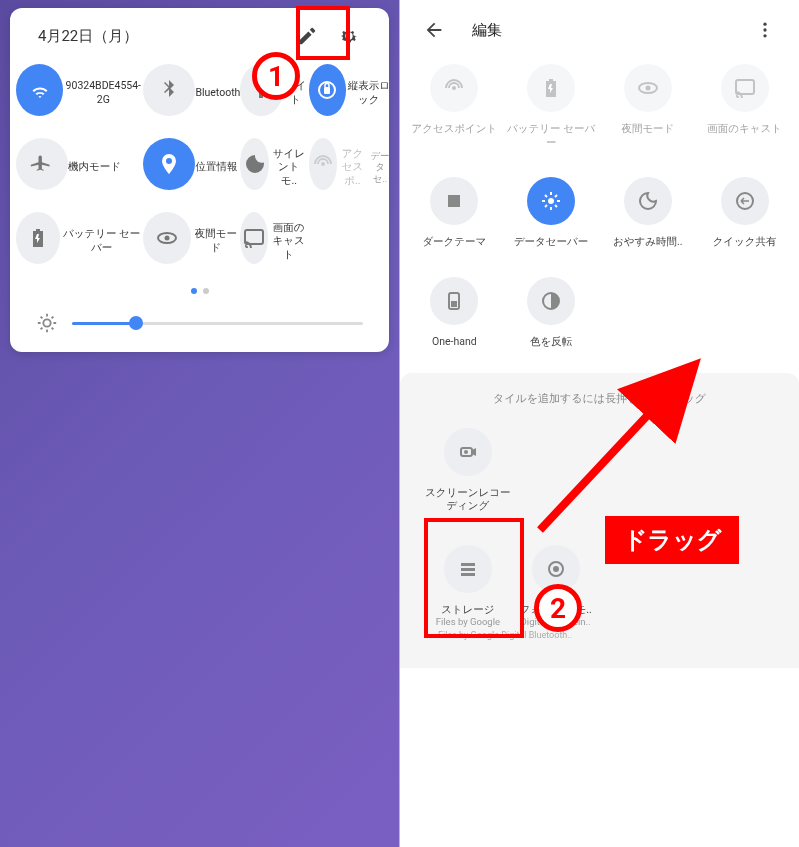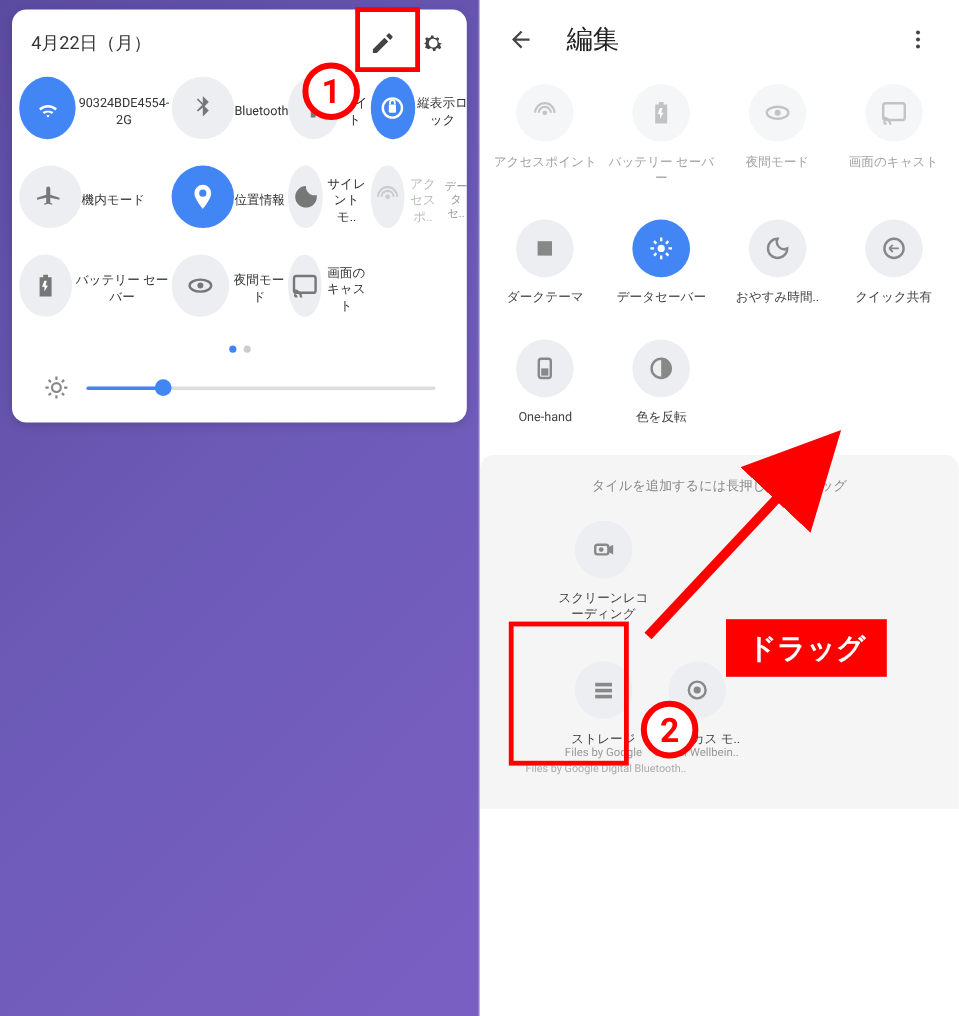--- a/index.html
+++ b/index.html
@@ -3,21 +3,21 @@
 <meta charset="utf-8">
 <style>
 * { margin: 0; padding: 0; box-sizing: border-box; }
 body { font-family: -apple-system, "Roboto", sans-serif; background: #fff; width: 799px; height: 847px; display: flex; }
 .panel { width: 399px; height: 847px; background: linear-gradient(135deg, #5b4ba0 0%, #6d5bb8 50%, #7a5fc2 100%); position: relative; }
 .panel-right { width: 400px; background: #fff; }
 .divider { width: 1px; background: #bbb; }
 
 
 .qs-card { background: #fff; border-radius: 12px; margin: 8px 10px; padding: 10px 0 18px; box-shadow: 0 2px 8px rgba(0,0,0,.15); position: relative; }
-.qs-header { display: flex; justify-content: space-between; align-items: center; padding: 6px 16px 10px; }
+.qs-header { display: flex; justify-content: space-between; align-items: center; padding: 6px 28px 10px; }
 .qs-date { font-size: 15px; color: #333; }
 .qs-header-icons { display: flex; gap: 18px; align-items: center; }
 .icon-btn { width: 24px; height: 24px; display: flex; align-items: center; justify-content: center; color: #444; }
 
 .tile-grid { display: grid; grid-template-columns: repeat(4, 1fr); gap: 4px 0; padding: 0 6px; }
 .tile { display: flex; flex-direction: row; align-items: center; padding: 6px 0; }
 .tile-circle { width: 52px; height: 52px; border-radius: 50%; background: #eceef1; display: flex; align-items: center; justify-content: center; margin-bottom: 6px; color: #777; }
 .tile-circle.active { background: #4285f4; color: #fff; }
 .tile-label { font-size: 10.5px; color: #333; text-align: center; line-height: 1.3; max-width: 86px; }
 .tile-sublabel { font-size: 9.5px; color: #999; text-align: center; line-height: 1.2; }
@@ -29,29 +29,29 @@
 .dot.active { background: #4285f4; }
 
 .brightness { display: flex; align-items: center; padding: 18px 26px 0; gap: 14px; }
 .bright-icon { width: 22px; height: 22px; color: #888; flex-shrink: 0; }
 .slider { flex: 1; height: 3px; background: #ddd; border-radius: 2px; position: relative; }
 .slider-fill { position: absolute; left: 0; top: 0; height: 100%; width: 22%; background: #4285f4; border-radius: 2px; }
 .slider-thumb { position: absolute; left: 22%; top: 50%; width: 14px; height: 14px; background: #4285f4; border-radius: 50%; transform: translate(-50%, -50%); }
 
 
 .edit-header { display: flex; align-items: center; padding: 18px 22px; gap: 26px; }
-.edit-title { font-size: 22px; color: #222; flex: 1; }
+.edit-title { font-size: 15px; color: #222; flex: 1; }
 .edit-grid { display: grid; grid-template-columns: repeat(4, 1fr); gap: 26px 0; padding: 4px 6px 24px; }
 .etile { display: flex; flex-direction: column; align-items: center; text-align: center; }
 .etile-circle { width: 48px; height: 48px; border-radius: 50%; background: #eceef1; display: flex; align-items: center; justify-content: center; margin-bottom: 10px; color: #888; }
 .etile-circle.active { background: #4285f4; color: #fff; }
 .etile-label { font-size: 10.5px; color: #444; line-height: 1.3; }
 .divider-section { padding: 18px 24px 26px; background: #f5f5f6; border-radius: 12px 12px 0 0; }
 .divider-text { font-size: 11px; color: #888; text-align: center; margin-bottom: 22px; }
-.bottom-grid { display: grid; grid-template-columns: repeat(4, 1fr); gap: 20px 0; margin-left: 40px; }
+.bottom-grid { display: grid; grid-template-columns: repeat(4, 1fr); gap: 20px 0; }
 .sub-label { font-size: 9px; color: #aaa; text-align: left; padding: 2px 14px; }
 
 
 .anno-box { position: absolute; border: 4px solid #f00; pointer-events: none; }
 .anno-circle { position: absolute; width: 48px; height: 48px; border: 5px solid #f00; border-radius: 50%; display: flex; align-items: center; justify-content: center; font-size: 28px; font-weight: bold; color: #f00; background: #fff; pointer-events: none; }
 .anno-arrow { position: absolute; pointer-events: none; }
 .anno-label { position: absolute; background: #f00; color: #fff; font-size: 24px; font-weight: bold; padding: 8px 18px; pointer-events: none; }
 </style>
 </head>
 <body>

